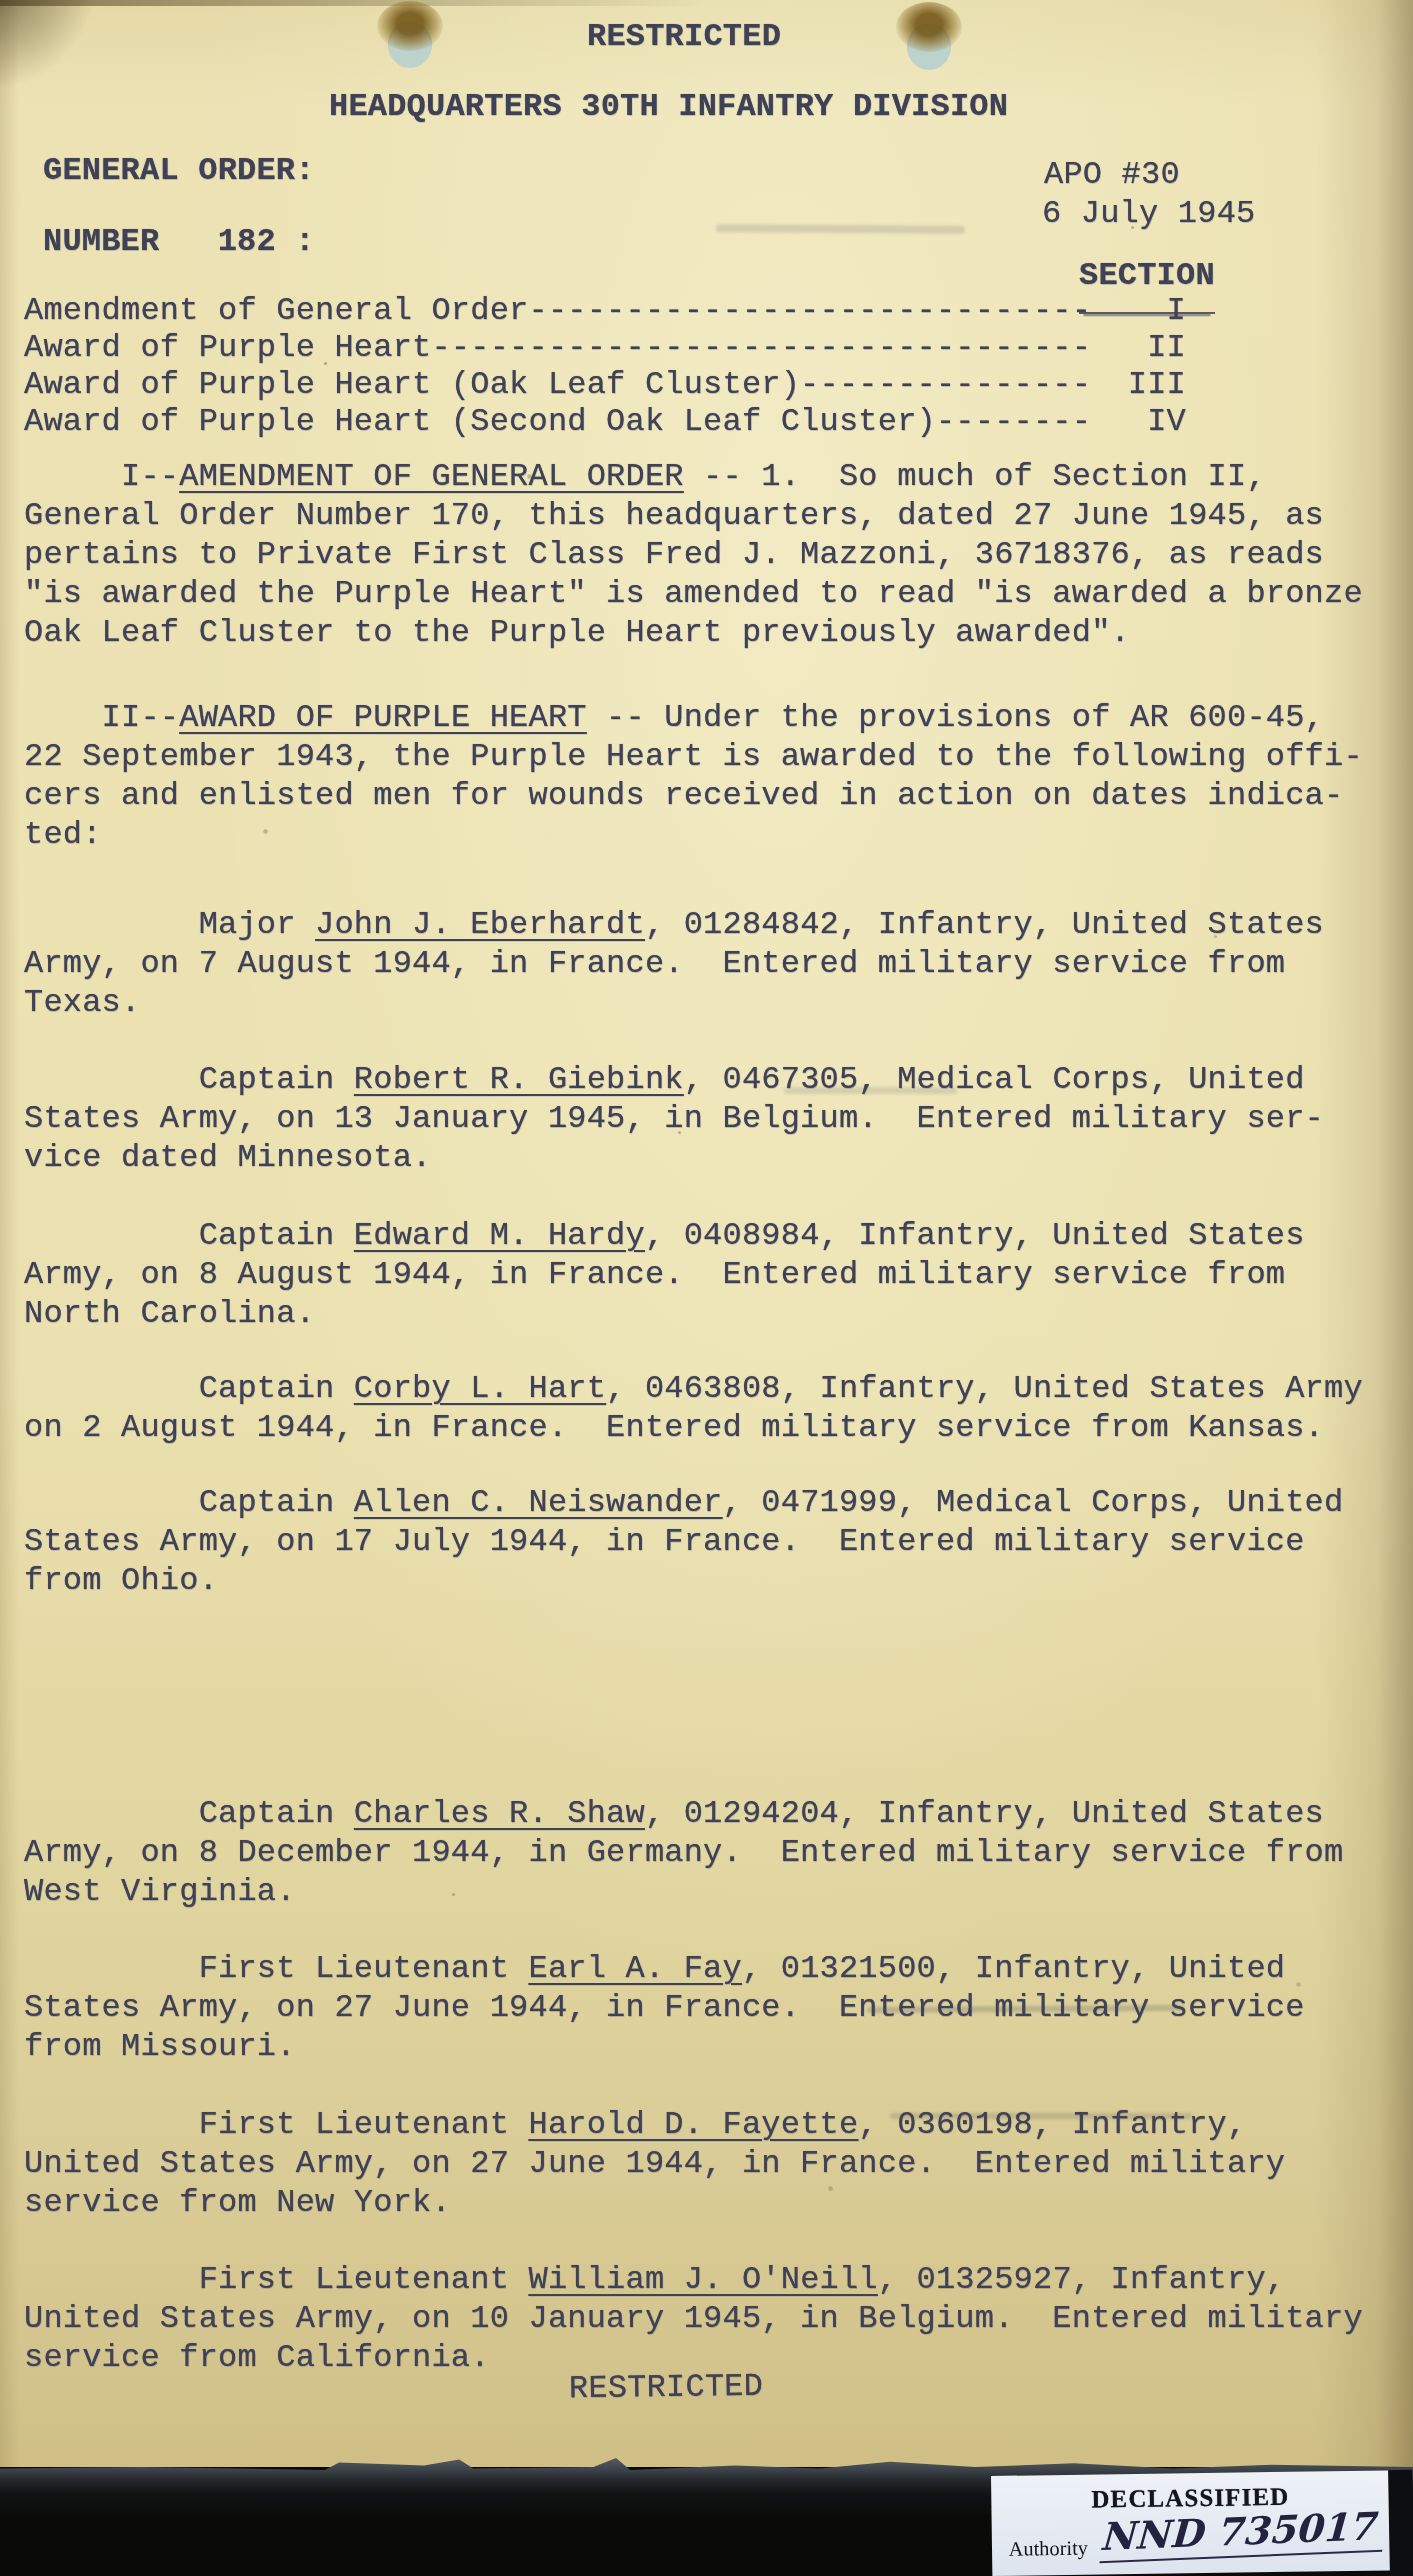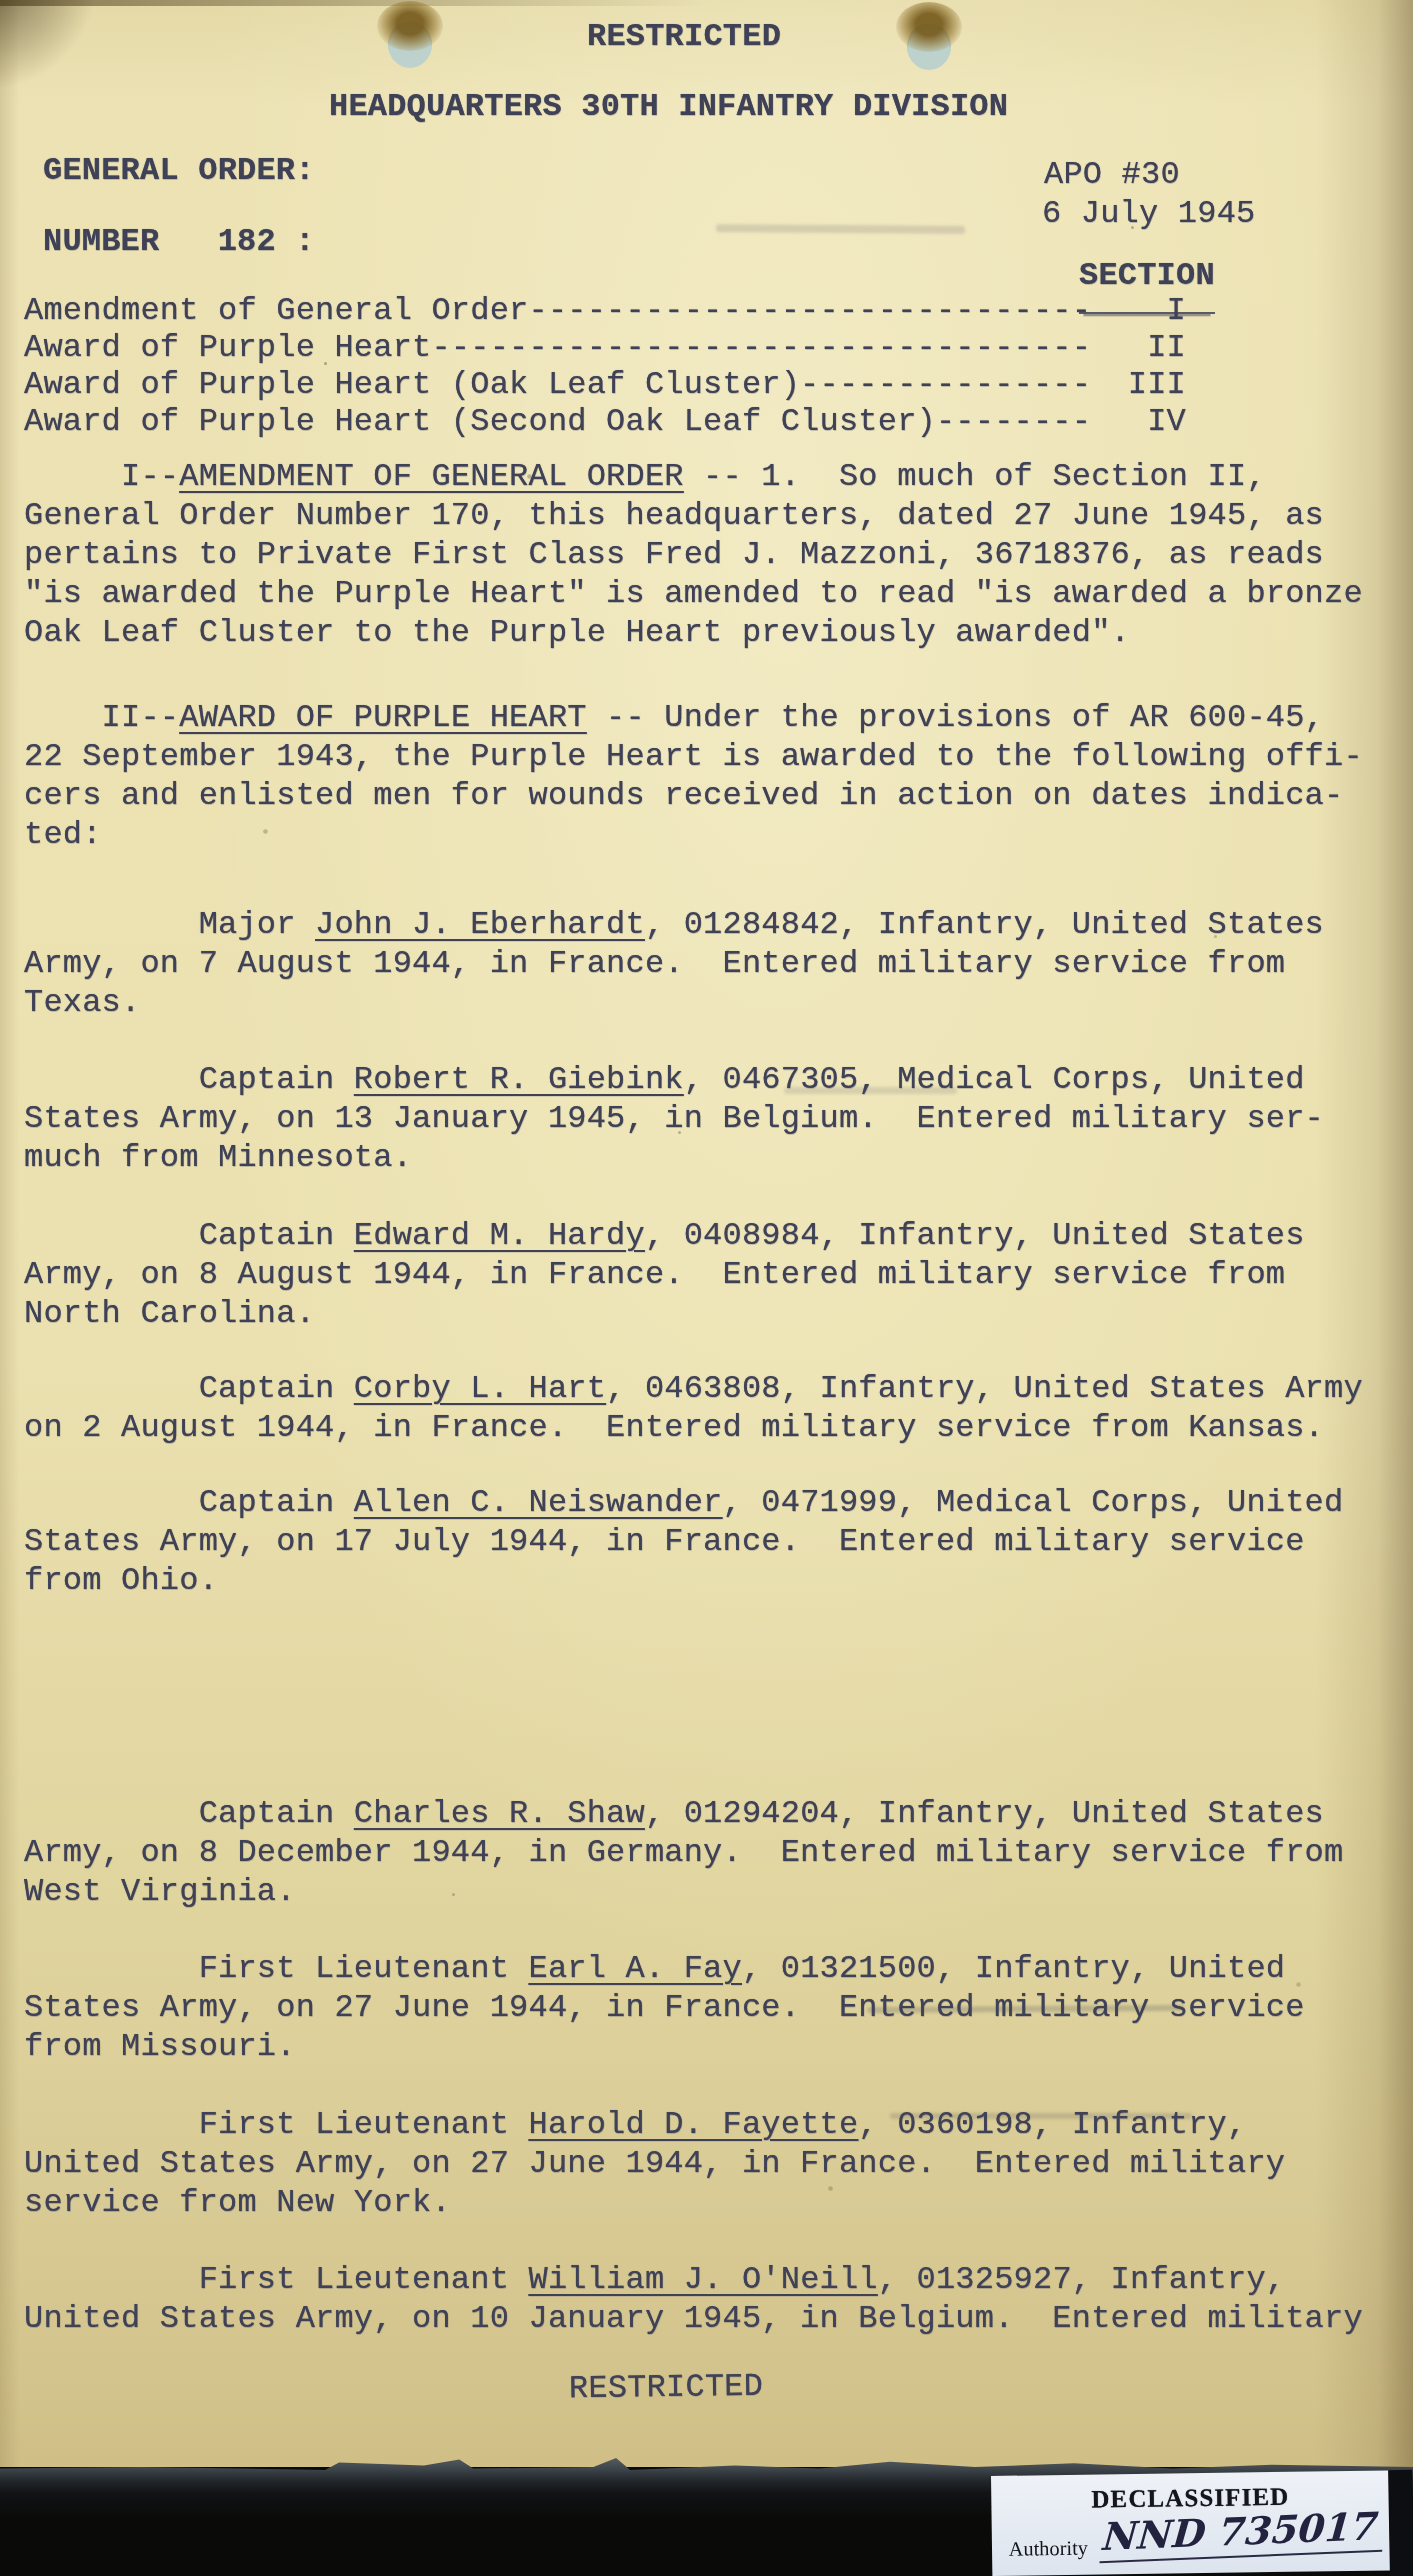--- a/index.html
+++ b/index.html
@@ -93,28 +93,28 @@
 <div class="txt" style="left:1042px;top:194px;">6 July 1945</div>
 <div class="txt bold" style="left:43px;top:222px;">NUMBER   182 :</div>
 <div class="txt bold" style="left:1079px;top:256px;"><span class="section-head">SECTION</span></div>
 
 <div class="txt" id="index"><div class="idx-row"><span>Amendment of General Order-----------------------------</span><span class="numeral">I</span></div><div class="idx-row"><span>Award of Purple Heart----------------------------------</span><span class="numeral">II</span></div><div class="idx-row"><span>Award of Purple Heart (Oak Leaf Cluster)---------------</span><span class="numeral">III</span></div><div class="idx-row"><span>Award of Purple Heart (Second Oak Leaf Cluster)--------</span><span class="numeral">IV</span></div></div>
 
 <div id="doc-body">
     <div class="para txt" style="top: 457px;"><div class="tline"><span>     I--</span><span class="u">AMENDMENT OF GENERAL ORDER</span><span> -- 1.  So much of Section II,</span></div><div class="tline"><span>General Order Number 170, this headquarters, dated 27 June 1945, as</span></div><div class="tline"><span>pertains to Private First Class Fred J. Mazzoni, 36718376, as reads</span></div><div class="tline"><span>"is awarded the Purple Heart" is amended to read "is awarded a bronze</span></div><div class="tline"><span>Oak Leaf Cluster to the Purple Heart previously awarded".</span></div></div>
     <div class="para txt" style="top: 698px;"><div class="tline"><span>    II--</span><span class="u">AWARD OF PURPLE HEART</span><span> -- Under the provisions of AR 600-45,</span></div><div class="tline"><span>22 September 1943, the Purple Heart is awarded to the following offi-</span></div><div class="tline"><span>cers and enlisted men for wounds received in action on dates indica-</span></div><div class="tline"><span>ted:</span></div></div>
     <div class="para txt" style="top: 905px;"><div class="tline"><span>         Major </span><span class="u">John J. Eberhardt</span><span>, 01284842, Infantry, United States</span></div><div class="tline"><span>Army, on 7 August 1944, in France.  Entered military service from</span></div><div class="tline"><span>Texas.</span></div></div>
-    <div class="para txt" style="top: 1060px;"><div class="tline"><span>         Captain </span><span class="u">Robert R. Giebink</span><span>, 0467305, Medical Corps, United</span></div><div class="tline"><span>States Army, on 13 January 1945, in Belgium.  Entered military ser-</span></div><div class="tline"><span>much from Minnesota.</span></div></div>
+    <div class="para txt" style="top: 1060px;"><div class="tline"><span>         Captain </span><span class="u">Robert R. Giebink</span><span>, 0467305, Medical Corps, United</span></div><div class="tline"><span>States Army, on 13 January 1945, in Belgium.  Entered military ser-</span></div><div class="tline"><span>vice dated Minnesota.</span></div></div>
     <div class="para txt" style="top: 1216px;"><div class="tline"><span>         Captain </span><span class="u">Edward M. Hardy</span><span>, 0408984, Infantry, United States</span></div><div class="tline"><span>Army, on 8 August 1944, in France.  Entered military service from</span></div><div class="tline"><span>North Carolina.</span></div></div>
     <div class="para txt" style="top: 1369px;"><div class="tline"><span>         Captain </span><span class="u">Corby L. Hart</span><span>, 0463808, Infantry, United States Army</span></div><div class="tline"><span>on 2 August 1944, in France.  Entered military service from Kansas.</span></div></div>
     <div class="para txt" style="top: 1483px;"><div class="tline"><span>         Captain </span><span class="u">Allen C. Neiswander</span><span>, 0471999, Medical Corps, United</span></div><div class="tline"><span>States Army, on 17 July 1944, in France.  Entered military service</span></div><div class="tline"><span>from Ohio.</span></div></div>
     <div class="para txt" style="top: 1794px;"><div class="tline"><span>         Captain </span><span class="u">Charles R. Shaw</span><span>, 01294204, Infantry, United States</span></div><div class="tline"><span>Army, on 8 December 1944, in Germany.  Entered military service from</span></div><div class="tline"><span>West Virginia.</span></div></div>
     <div class="para txt" style="top: 1949px;"><div class="tline"><span>         First Lieutenant </span><span class="u">Earl A. Fay</span><span>, 01321500, Infantry, United</span></div><div class="tline"><span>States Army, on 27 June 1944, in France.  Entered military service</span></div><div class="tline"><span>from Missouri.</span></div></div>
     <div class="para txt" style="top: 2105px;"><div class="tline"><span>         First Lieutenant </span><span class="u">Harold D. Fayette</span><span>, 0360198, Infantry,</span></div><div class="tline"><span>United States Army, on 27 June 1944, in France.  Entered military</span></div><div class="tline"><span>service from New York.</span></div></div>
-    <div class="para txt" style="top: 2260px;"><div class="tline"><span>         First Lieutenant </span><span class="u">William J. O'Neill</span><span>, 01325927, Infantry,</span></div><div class="tline"><span>United States Army, on 10 January 1945, in Belgium.  Entered military</span></div></div>
+    <div class="para txt" style="top: 2260px;"><div class="tline"><span>         First Lieutenant </span><span class="u">William J. O'Neill</span><span>, 01325927, Infantry,</span></div><div class="tline"><span>United States Army, on 10 January 1945, in Belgium.  Entered military</span></div><div class="tline"><span>service from California.</span></div></div>
   </div>
 
 <div class="txt" id="footer-restricted">RESTRICTED</div>
 
 <div class="smudge" id="smudge1"></div>
 <div class="smudge" id="smudge2"></div>
 <div class="smudge" id="smudge3"></div>
 <div class="smudge" id="smudge4"></div>
 <div class="specks"></div>
 

